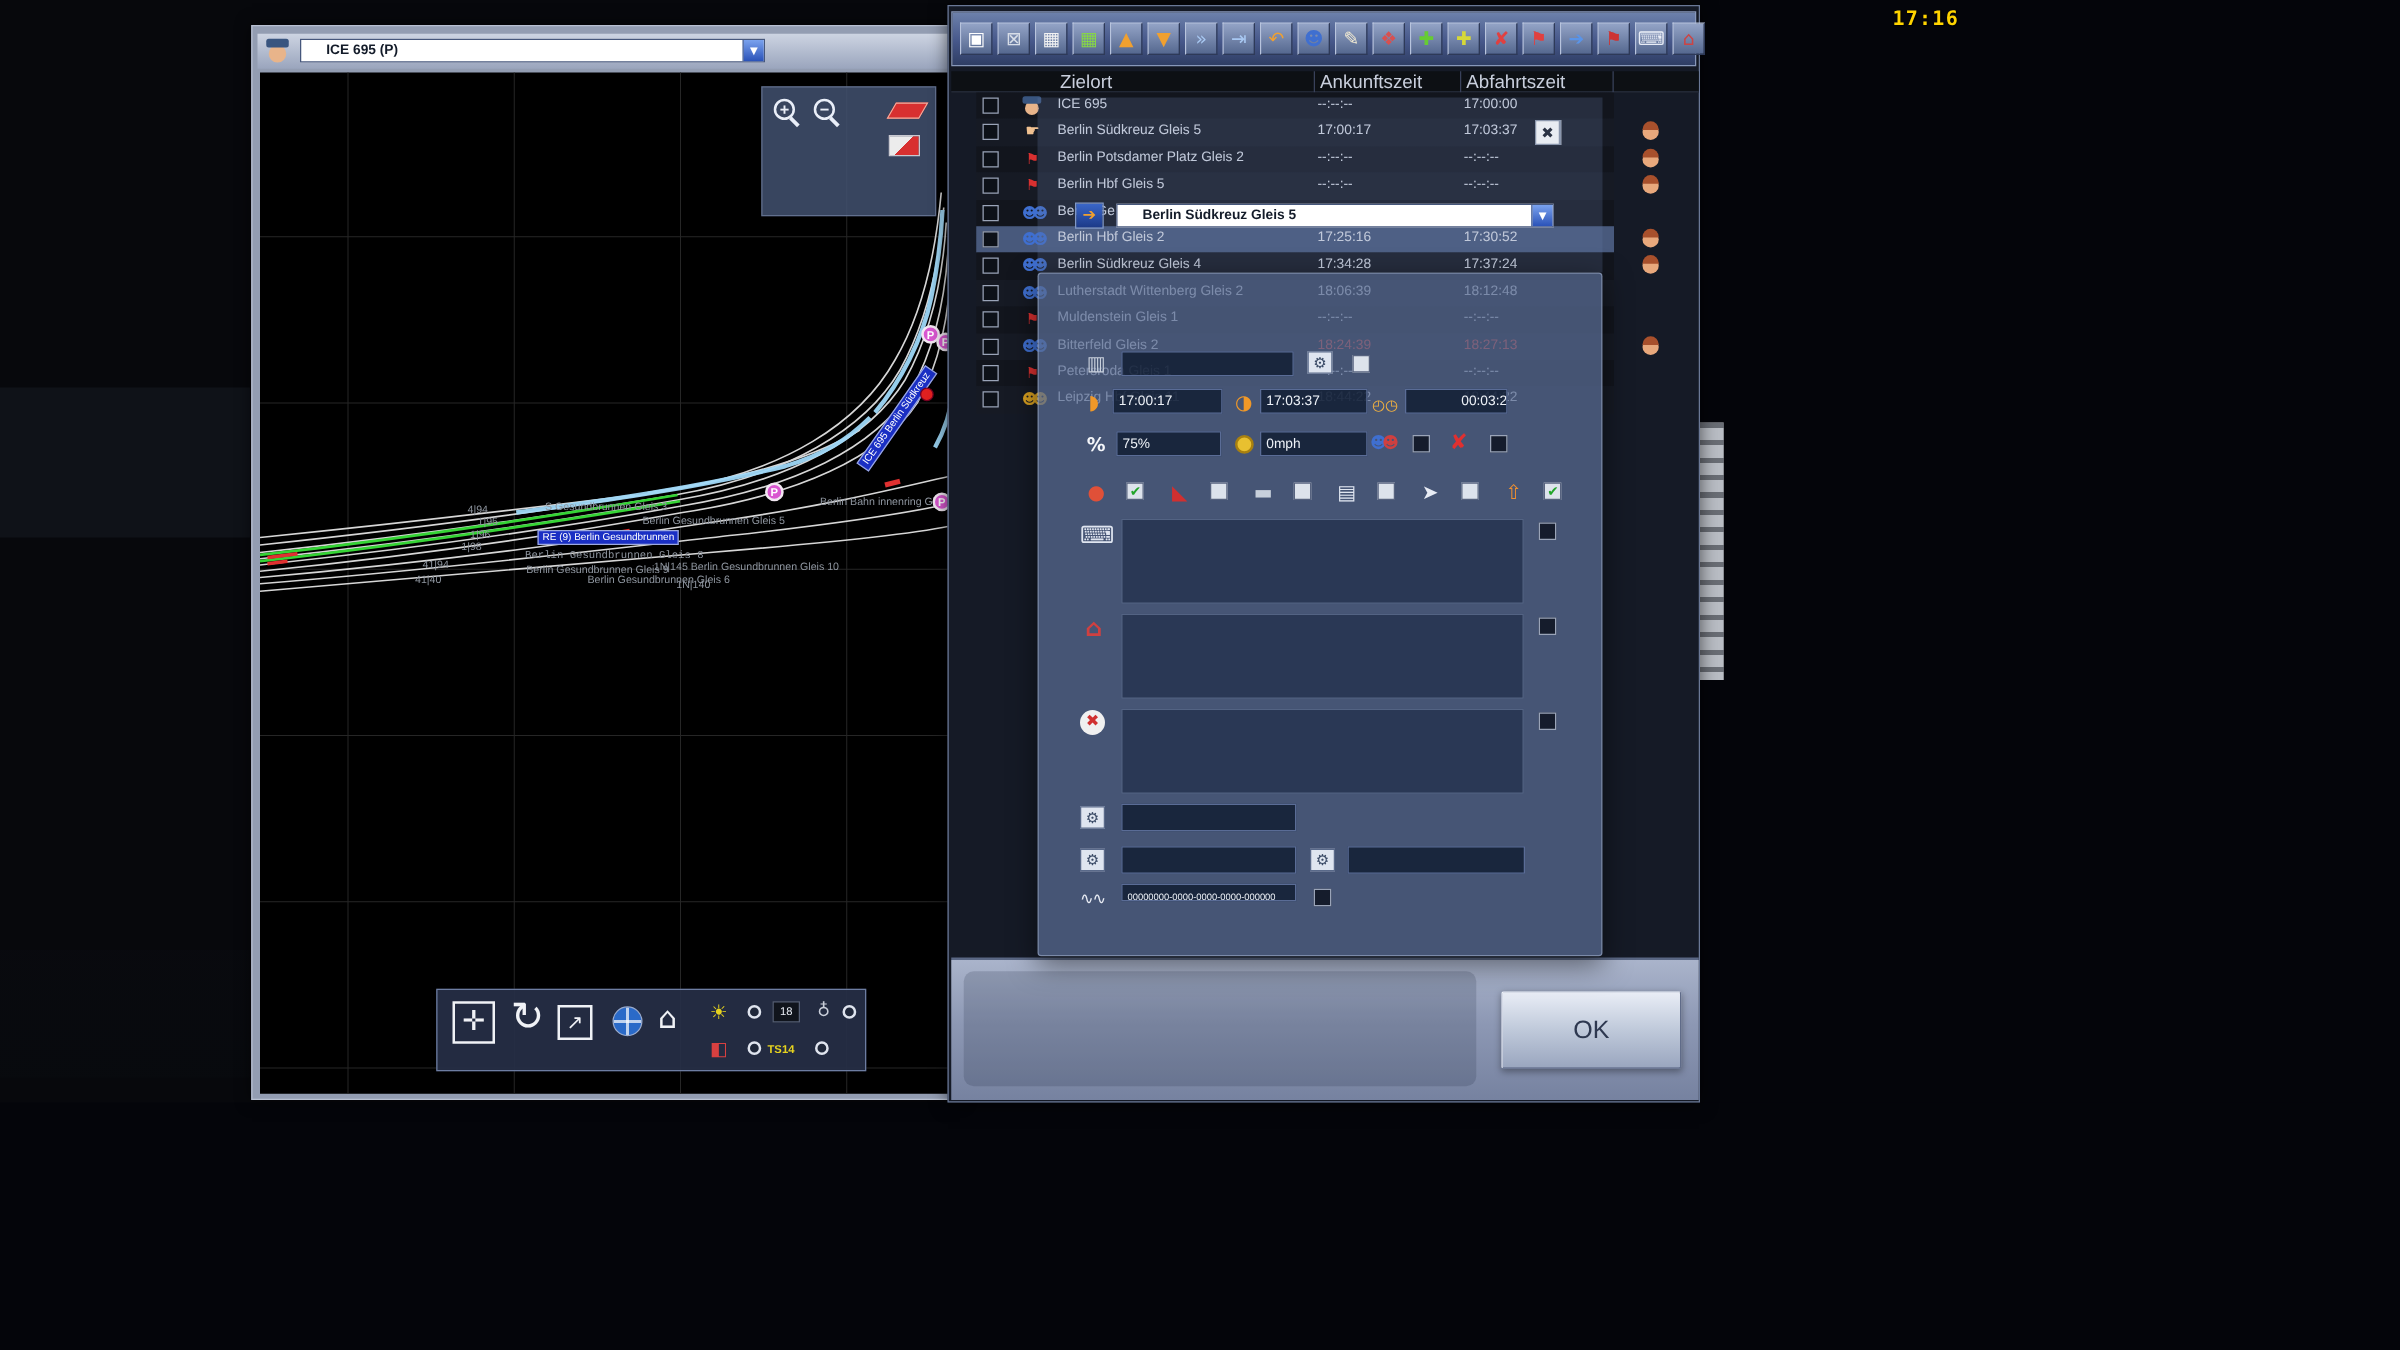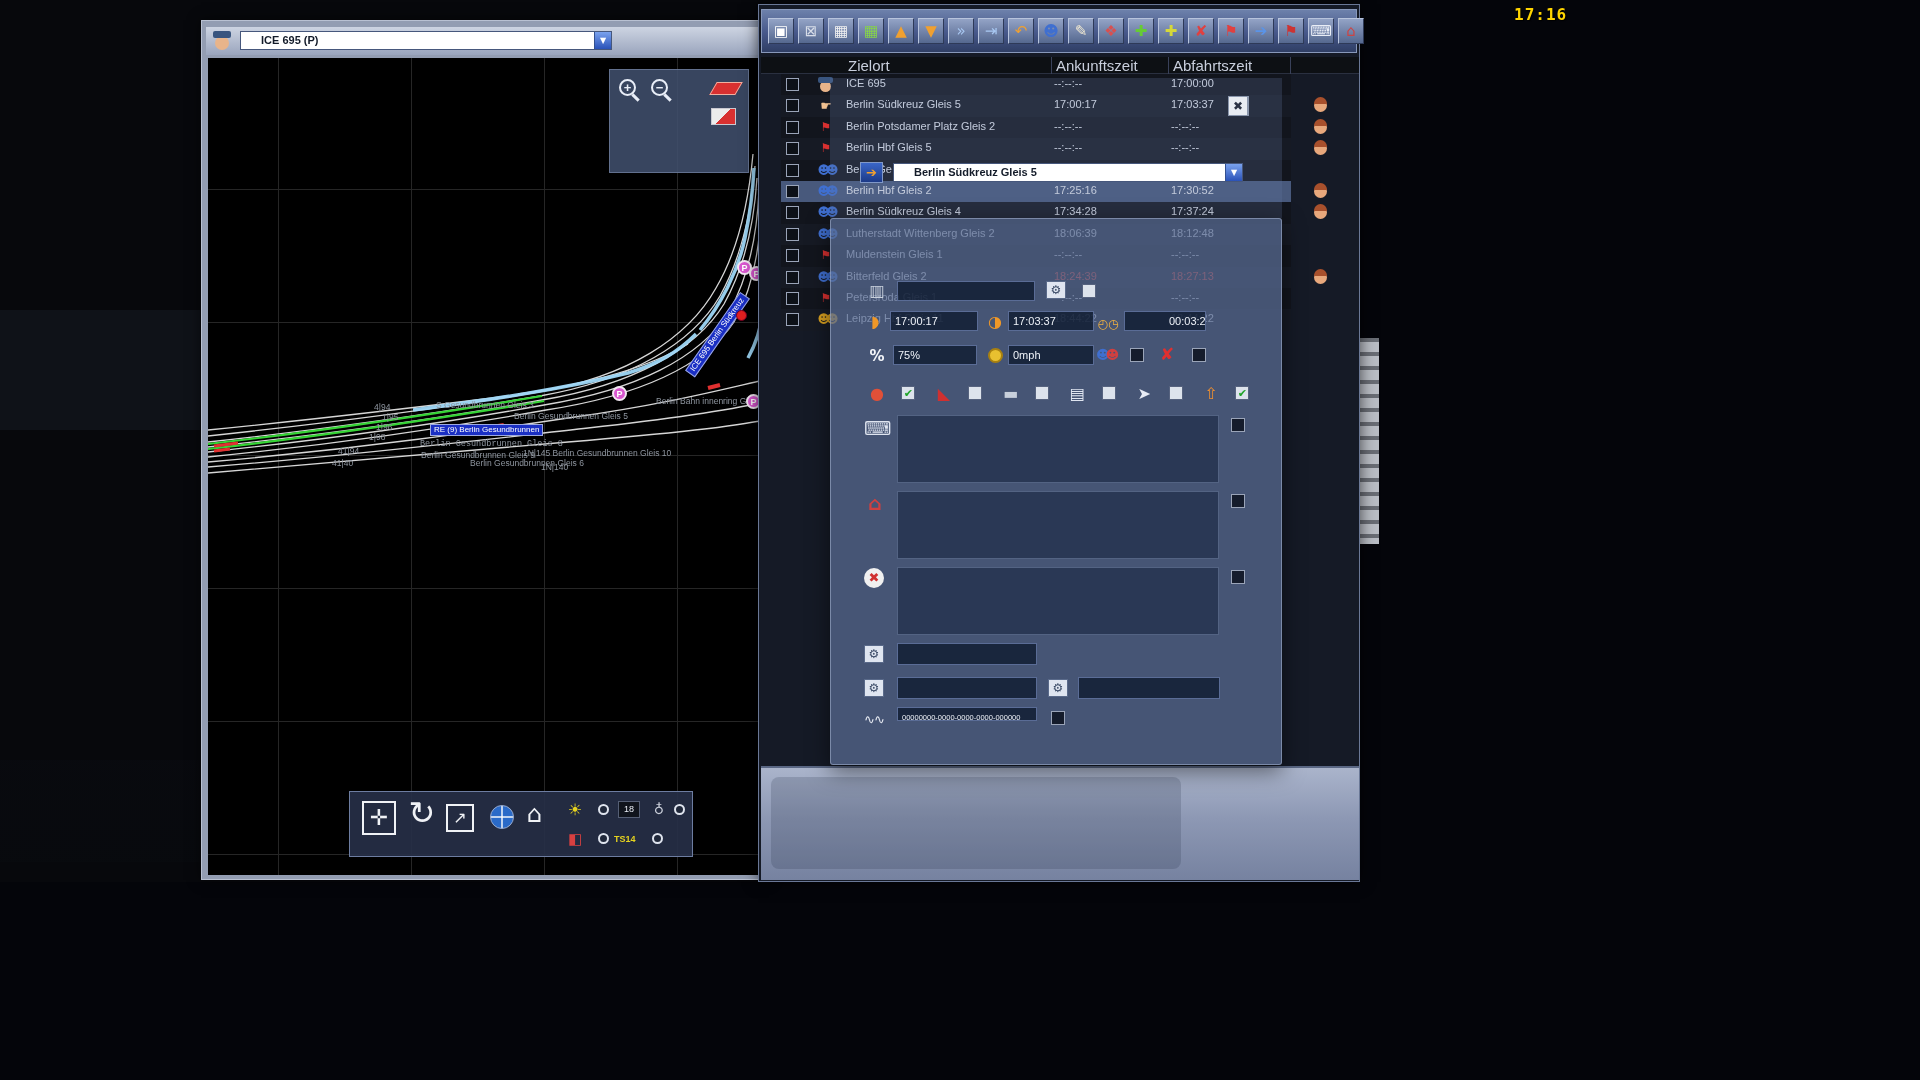--- a/index.html
+++ b/index.html
@@ -409,20 +409,21 @@
           <span class="rcb"></span>
           <span class="ri ri-people-gold">☻☻</span>
           <span class="rlabel">Leipzig Hbf Gleis 11</span>
           <span class="rarr">18:44:22</span>
           <span class="rdep">18:44:22</span>
         </div>
       </div>
 
     <div class="footer">
       <div class="inset"></div>
+      <div class="okbtn">OK</div>
     </div>
   </div>
 
   <div class="ov1"></div>
   <div class="ov2"></div>
 
   <div class="xbtn ovc" style="left:1228px;top:96px;">✖</div>
 
   <div class="ddicon" style="left:860px;top:162px;">➔</div>
   <div class="combo ovc" style="position:absolute;left:893px;top:163px;width:350px;z-index:6;">

